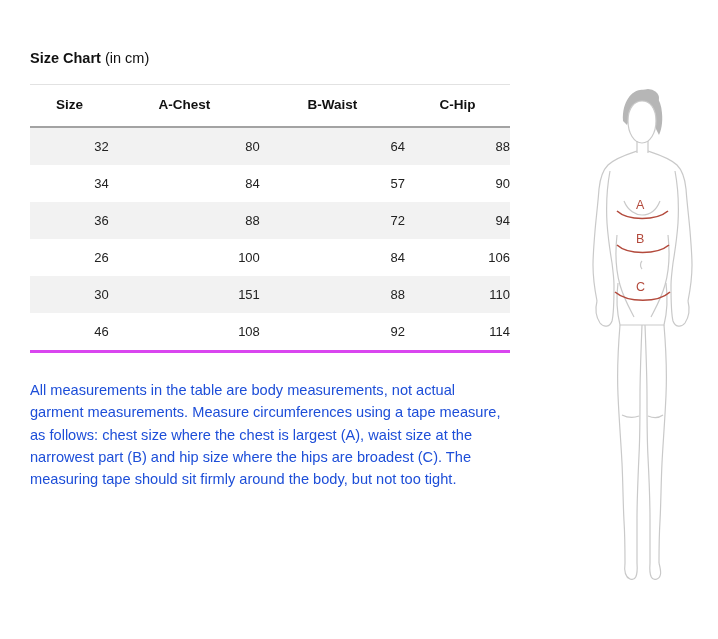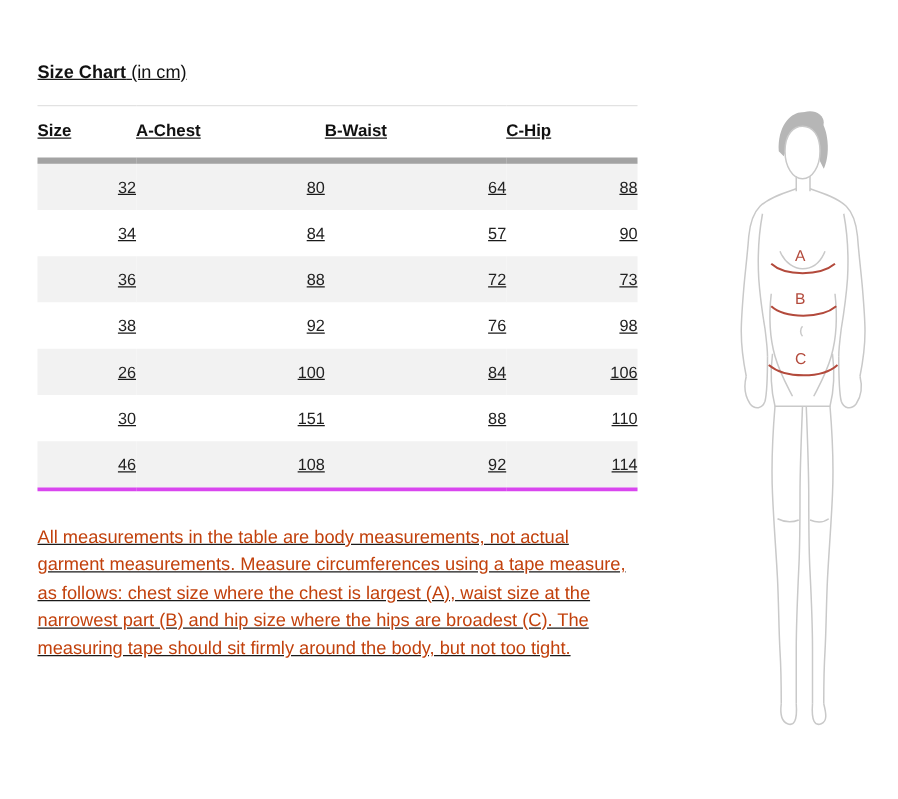--- a/index.html
+++ b/index.html
@@ -17,21 +17,20 @@
   .page {
     position: relative;
     width: 718px;
     height: 639px;
   }
   .content {
     position: absolute;
     left: 30px;
     top: 50px;
     width: 480px;
-    text-decoration: underline;
   }
   .chart-title {
     font-size: 14.5px;
     margin-bottom: 18px;
     color: #111;
   }
   .chart-title .bold {
     font-weight: bold;
   }
   .chart-title .unit {
@@ -39,23 +38,23 @@
   }
   table.size-table {
     border-collapse: collapse;
     width: 480px;
     font-size: 13px;
   }
   table.size-table th {
     font-weight: bold;
     font-size: 13.5px;
     padding: 12px 0 14px 0;
-    text-align: left;
+    text-align: center;
     color: #111;
-    border-bottom: 5px solid #a3a3a3;
+    border-bottom: 2px solid #a3a3a3;
   }
   table.size-table thead tr {
     border-top: 1px solid #e2e2e2;
   }
   table.size-table td {
     text-align: right;
     padding: 11px 0;
     color: #222;
     font-size: 13px;
   }
@@ -66,21 +65,21 @@
     background: #ffffff;
   }
   table.size-table tbody tr:last-child td {
     border-bottom: 3px solid #d946ef;
   }
   .note {
     margin-top: 26px;
     width: 472px;
     font-size: 14.6px;
     line-height: 1.53;
-    color: #c2410c;
+    color: #1d4ed8;
   }
   .figure {
     position: absolute;
     left: 560px;
     top: 85px;
     width: 160px;
     height: 500px;
   }
   .figure svg {
     display: block;
@@ -121,27 +120,21 @@
         <tr>
           <td>34</td>
           <td>84</td>
           <td>57</td>
           <td>90</td>
         </tr>
         <tr>
           <td>36</td>
           <td>88</td>
           <td>72</td>
-          <td>73</td>
-        </tr>
-        <tr>
-          <td>38</td>
-          <td>92</td>
-          <td>76</td>
-          <td>98</td>
+          <td>94</td>
         </tr>
         <tr>
           <td>26</td>
           <td>100</td>
           <td>84</td>
           <td>106</td>
         </tr>
         <tr>
           <td>30</td>
           <td>151</td>

